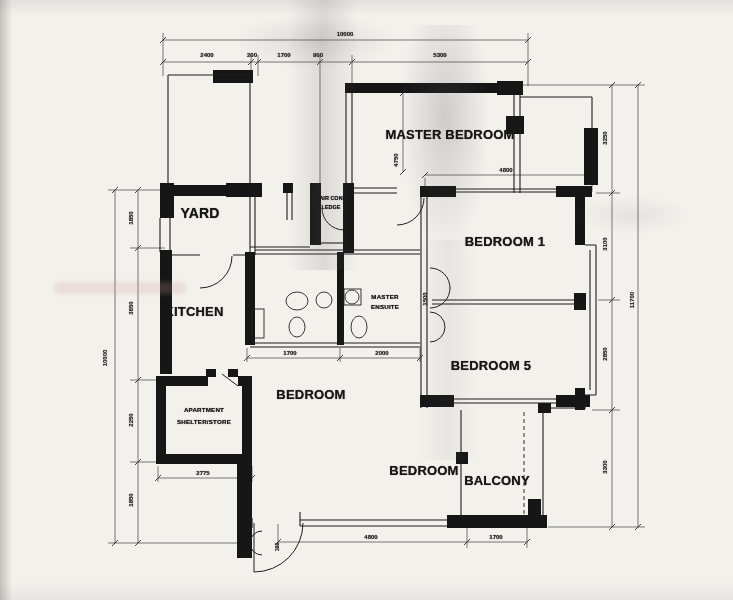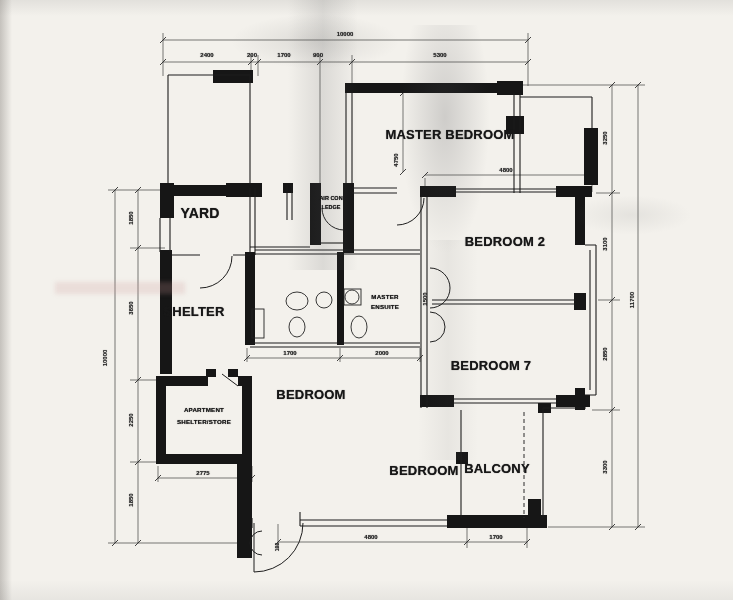--- a/index.html
+++ b/index.html
@@ -171,28 +171,28 @@
   <div class="smudge s5"></div>
   <div class="smudge s6"></div>
   <div class="smudge s7"></div>
   <div class="smudge s8"></div>
   <div class="smudge s9"></div>
 
   <div class="lbl big" style="left:200px;top:213px">YARD</div>
   <div class="lbl" style="left:450px;top:134px">MASTER BEDROOM</div>
   <div class="lbl tiny" style="left:331px;top:198px">AIR CON</div>
   <div class="lbl tiny" style="left:331px;top:207px">LEDGE</div>
-  <div class="lbl blur1" style="left:194px;top:311px">SHELTER</div>
+  <div class="lbl blur1" style="left:194px;top:311px">KITCHEN</div>
   <div class="lbl sm blur1" style="left:385px;top:296px">MASTER</div>
   <div class="lbl sm blur1" style="left:385px;top:306px">ENSUITE</div>
-  <div class="lbl" style="left:505px;top:241px">BEDROOM 2</div>
-  <div class="lbl blur1" style="left:491px;top:365px">BEDROOM 7</div>
+  <div class="lbl" style="left:505px;top:241px">BEDROOM 1</div>
+  <div class="lbl blur1" style="left:491px;top:365px">BEDROOM 5</div>
   <div class="lbl" style="left:311px;top:394px">BEDROOM</div>
   <div class="lbl" style="left:424px;top:470px">BEDROOM</div>
-  <div class="lbl" style="left:497px;top:468px">BALCONY</div>
+  <div class="lbl" style="left:497px;top:480px">BALCONY</div>
   <div class="lbl sm" style="left:204px;top:409px">APARTMENT</div>
   <div class="lbl sm" style="left:204px;top:421px">SHELTER/STORE</div>
 
   <div class="dim" style="left:345px;top:34px">10000</div>
   <div class="dim" style="left:207px;top:55px">2400</div>
   <div class="dim" style="left:252px;top:55px">200</div>
   <div class="dim" style="left:284px;top:55px">1700</div>
   <div class="dim" style="left:318px;top:55px">900</div>
   <div class="dim" style="left:440px;top:55px">5300</div>
 

